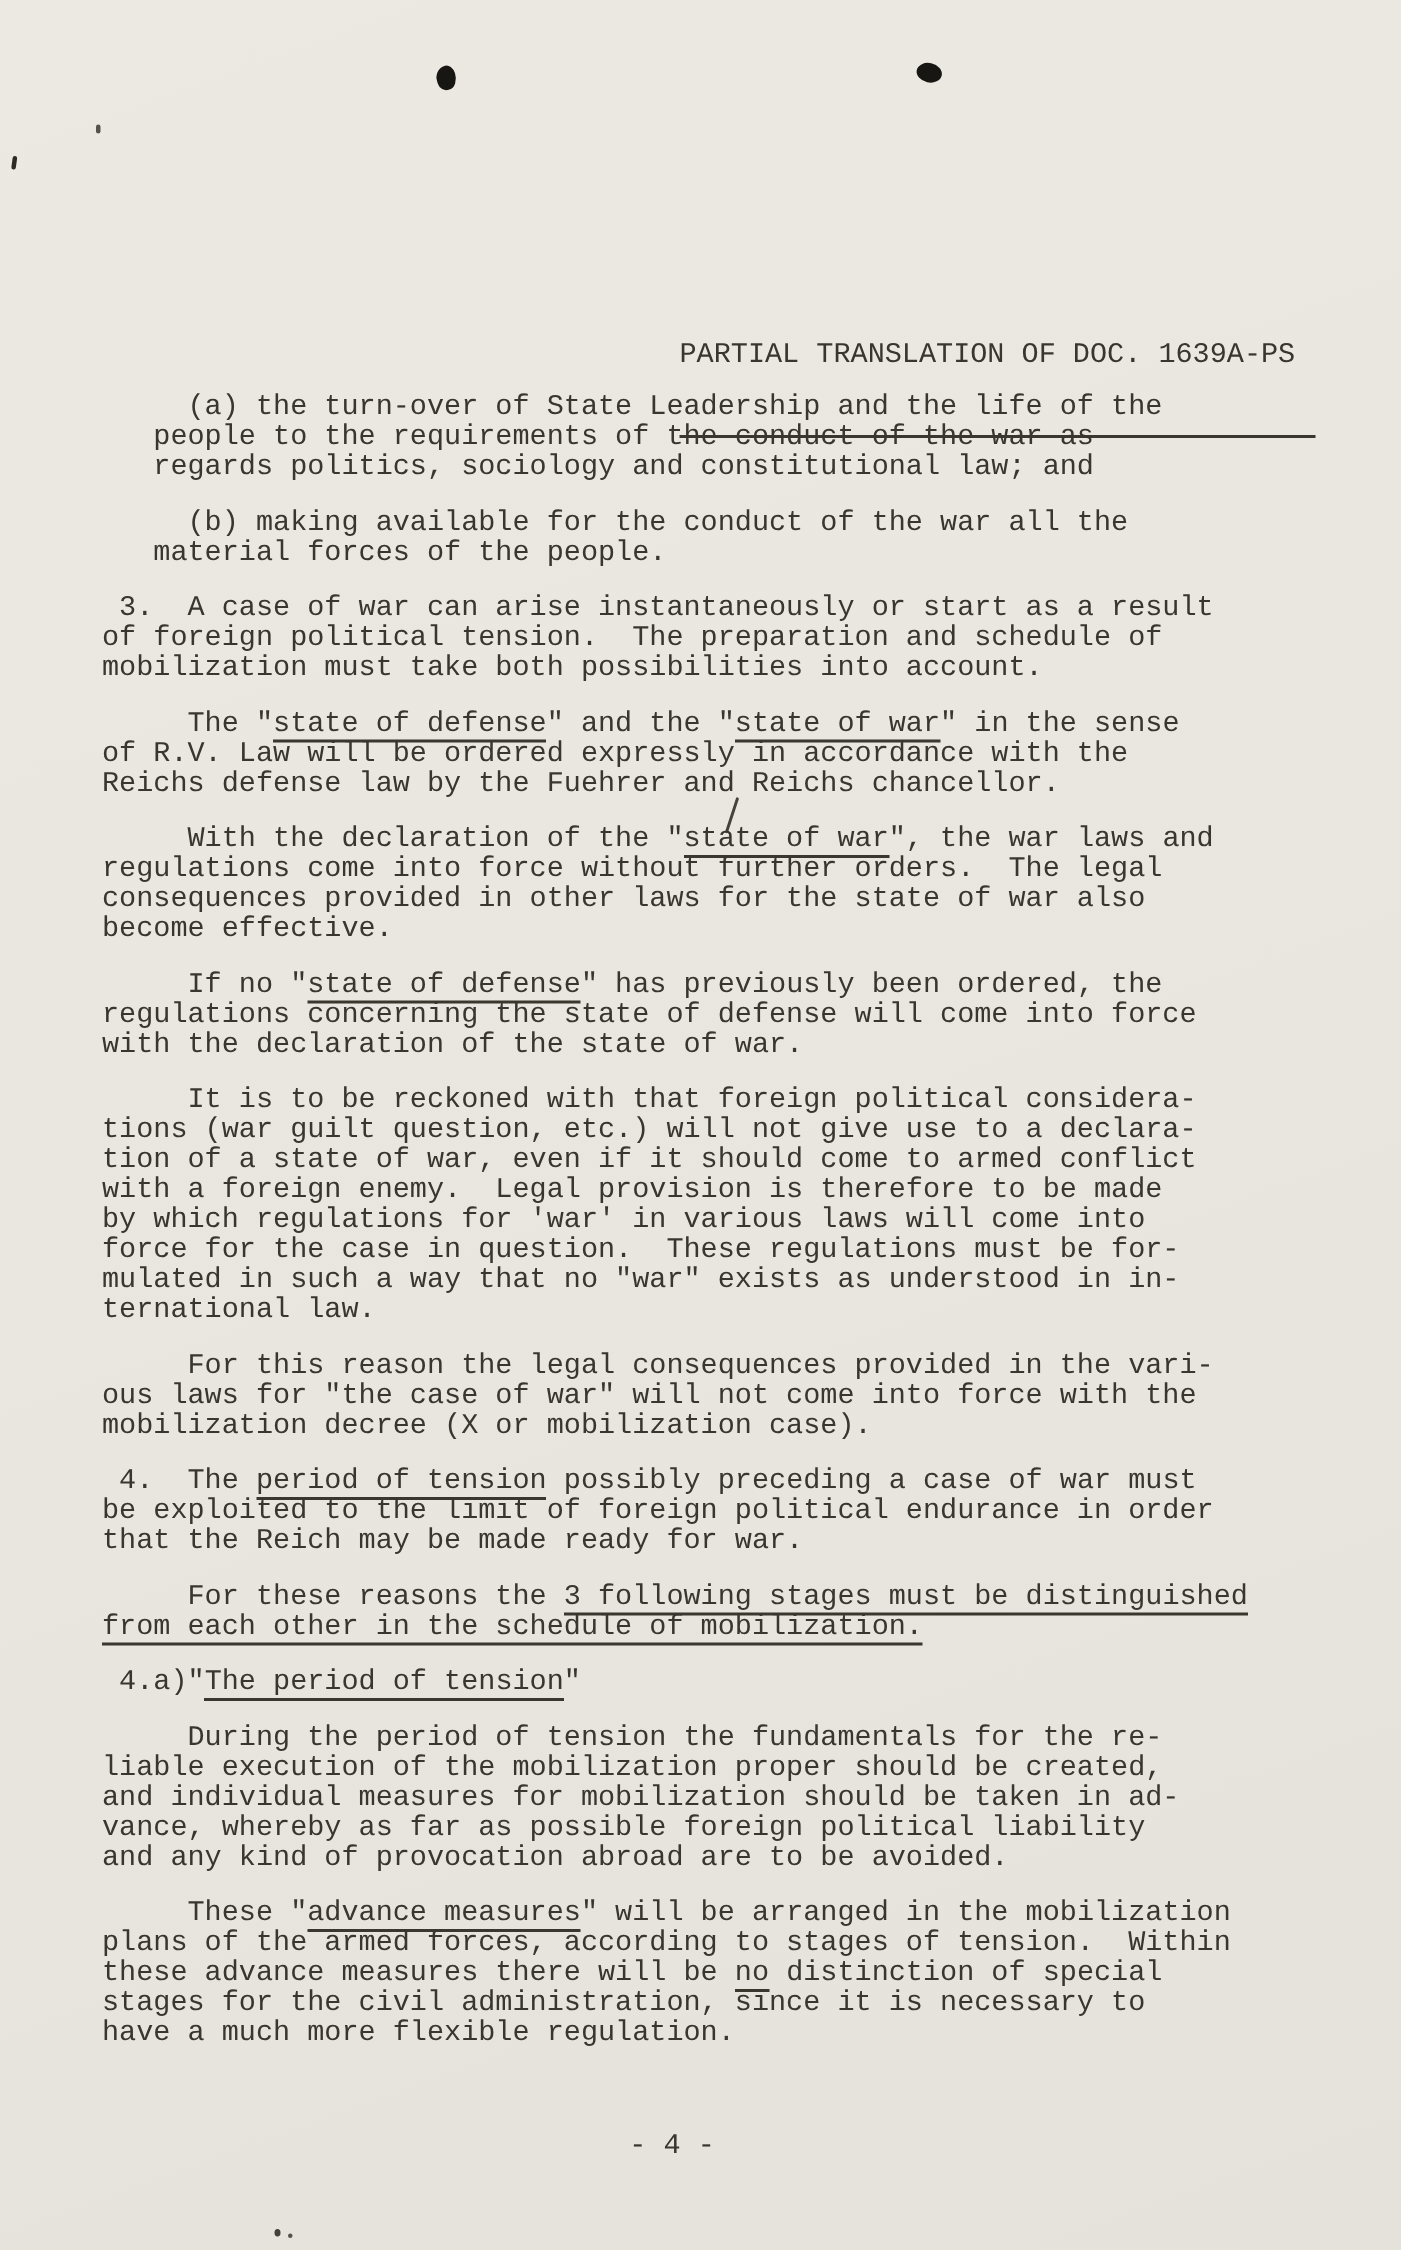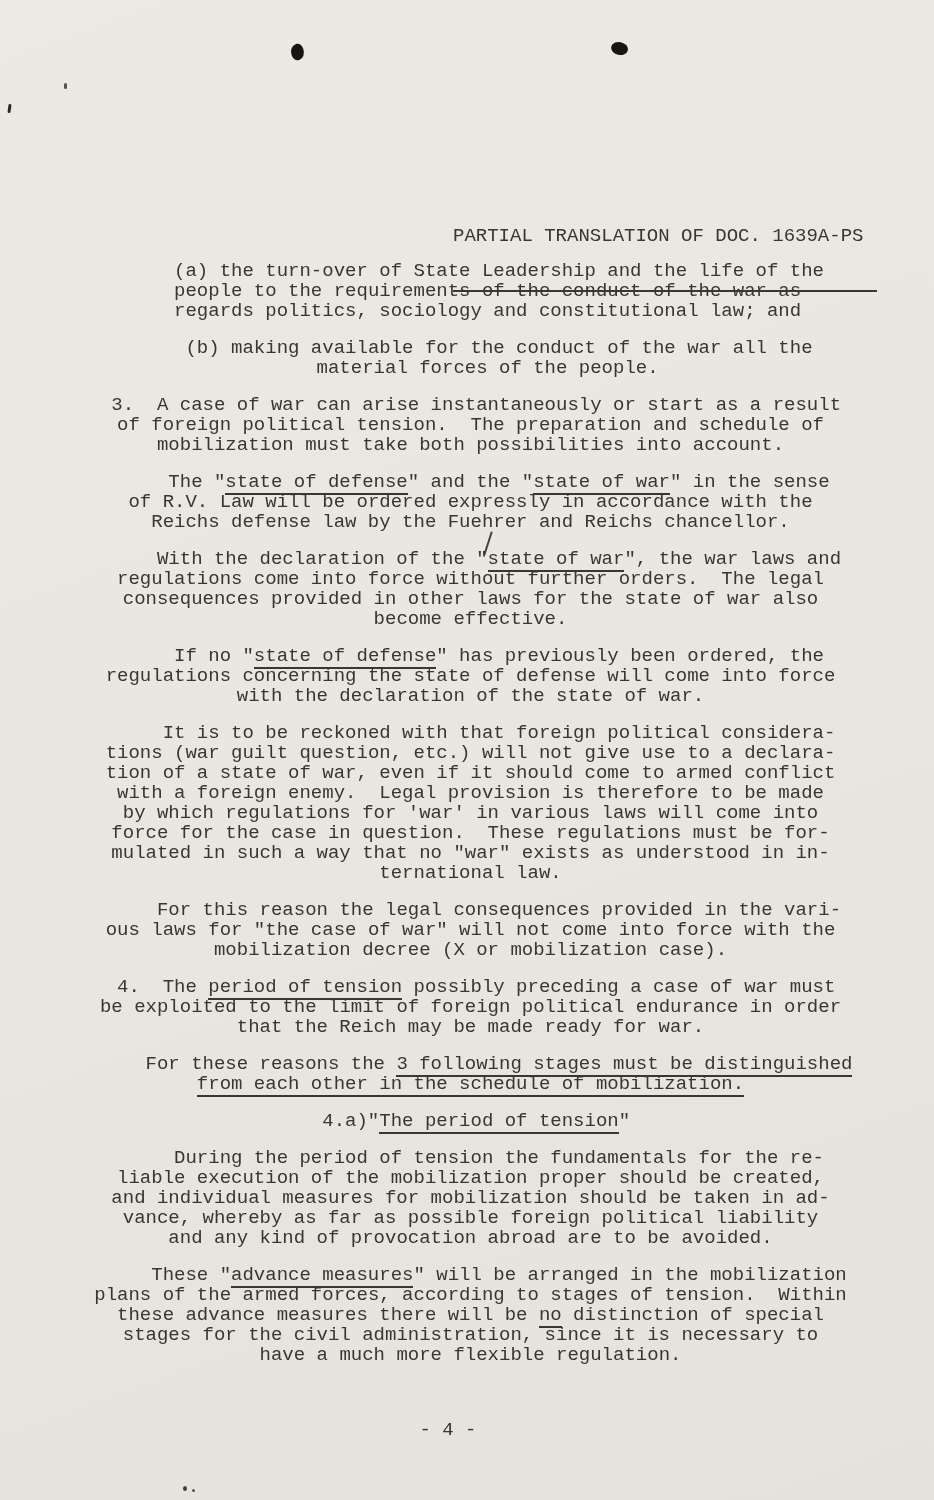--- a/index.html
+++ b/index.html
@@ -33,21 +33,21 @@
     padding-bottom: 4px;
   }
   .doc-header .h2 { padding-left: 32px; }
   
   .doc-body {
     position: absolute;
     left: 68px;
     top: 261px;
     width: 805px;
   }
-  .para { margin-bottom: 17px; text-align: center; }
+  .para { margin-bottom: 17px; }
   .line { height: 20px; }
   .u { border-bottom: 2px solid #3a372f; }
   
   .page-number {
     position: absolute;
     left: 68px;
     top: 1420px;
     width: 760px;
     text-align: center;
   }

